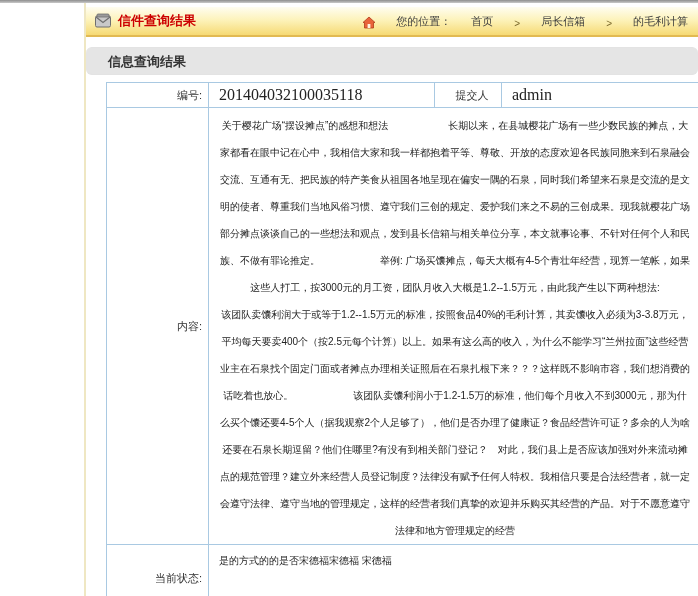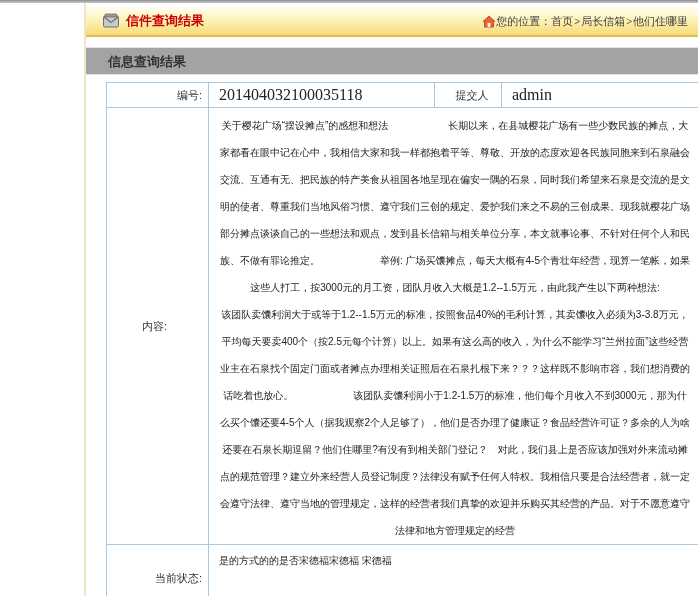--- a/index.html
+++ b/index.html
@@ -7,47 +7,47 @@
     font-family:"Liberation Sans","DejaVu Sans",sans-serif; }
   .top-strip { height:3px; width:698px;
     background:linear-gradient(#8e8e8e,#c9c9c9); }
   .container { position:absolute; left:84px; top:3px; width:614px;
     border-left:2px solid #efe7c3; padding-left:0; }
   
   .header-bar { margin-top:4px; height:30px;
     background:linear-gradient(#fffdf0 0%, #fdf3bc 45%, #f6da74 100%);
     border-bottom:2px solid #e2ba52;
     display:flex; align-items:center; justify-content:space-between;
-    padding:0 10px 0 16px; }
+    padding:0 10px 0 8px; }
   .hleft { display:flex; align-items:center; gap:6px; }
   .title { color:#cc0000; font-weight:bold; font-size:13px; }
-  .hright { display:flex; align-items:center; gap:0; font-size:11px; color:#3d3d3d; }
+  .hright { display:flex; align-items:flex-end; gap:20px; font-size:11px; color:#3d3d3d; }
   .crumb-link { color:#3d3d3d; text-decoration:none; cursor:pointer;font-family:Liberation Serif, serif; }
   .sep { color:#7c6a2d; font-size:10px; padding:0 1px; }
   
   .section-bar { margin-top:10px; height:28px; line-height:27px;
-    background:#a3a3a3; border-top:1px solid #e3e3e3; border-bottom:1px solid #e3e3e3;
-    font-weight:bold; font-size:13px; color:#333; padding-left:22px; }
+    background:#e5e5e5; border-top:1px solid #e3e3e3; border-bottom:1px solid #e3e3e3;
+    font-weight:bold; font-size:13px; color:#333; padding-left:22px;border-radius:6px; }
   
   table.result { border-collapse:collapse; table-layout:fixed;
     width:593px; margin-left:20px; margin-top:7px;
     font-size:11px; color:#222; }
   td { border:1px solid #a9c9e2; background:#fff; vertical-align:middle; }
   td.lbl { text-align:right; padding-right:6px; color:#333; }
   td.lbl2 { text-align:center; padding-left:8px; color:#333; }
   td.val { text-align:left; padding-left:10px; }
   .serif { font-family:"Liberation Serif","DejaVu Serif",serif; font-size:16px; }
   .bold { font-weight:bold; }
   .red { color:#cc0000; }
   tr.row-s td { height:25px; }
   tr.row-status td { height:24px; }
   tr.row-content td.val { height:368px; vertical-align:top;
     padding:4px 8px 0 10px; font-size:10px; line-height:27px;
     white-space:pre-wrap; word-break:break-all;text-align:center; }
-  tr.row-content td.lbl { height:368px;text-align:center; }
+  tr.row-content td.lbl { height:368px; }
   tr.row-result td.val { height:67px; vertical-align:top;
     padding-top:6px; font-size:10px; line-height:20px; }
   tr.row-result td.lbl { height:67px; }
   .icon { display:inline-block; line-height:0; }
 </style>
 </head>
 <body>
 
 <div class="top-strip"></div>
 
@@ -69,21 +69,21 @@
         <svg width="14" height="13" viewBox="0 0 14 13">
           <path d="M7 1 L13 6.5 L11.5 6.5 L11.5 12 L2.5 12 L2.5 6.5 L1 6.5 Z" fill="#e8633a" stroke="#b03a1a" stroke-width="0.8"></path>
           <rect x="5.6" y="8" width="2.8" height="4" fill="#fff2dd"></rect>
         </svg>
       </span>
       <span>您的位置：</span>
       <a class="crumb-link">首页</a>
       <span class="sep">&gt;</span>
       <a class="crumb-link">局长信箱</a>
       <span class="sep">&gt;</span>
-      <span>他们住哪里</span>
+      <span>的毛利计算</span>
     </div>
   </div>
 
   <div class="section-bar">
     <span>信息查询结果</span>
   </div>
 
   <table class="result">
     <colgroup>
       <col style="width:102px">

